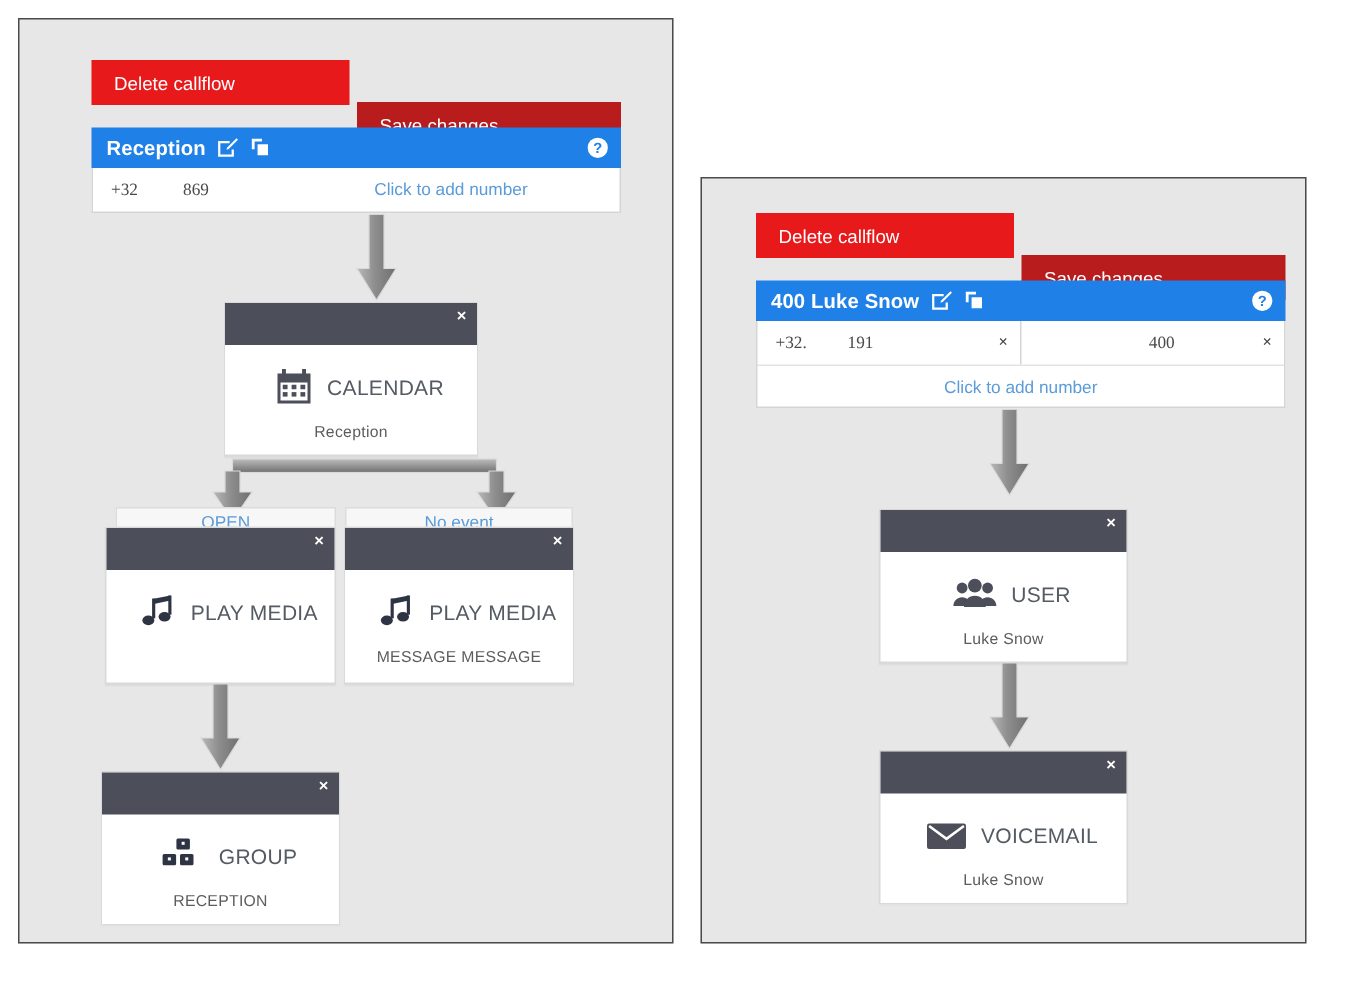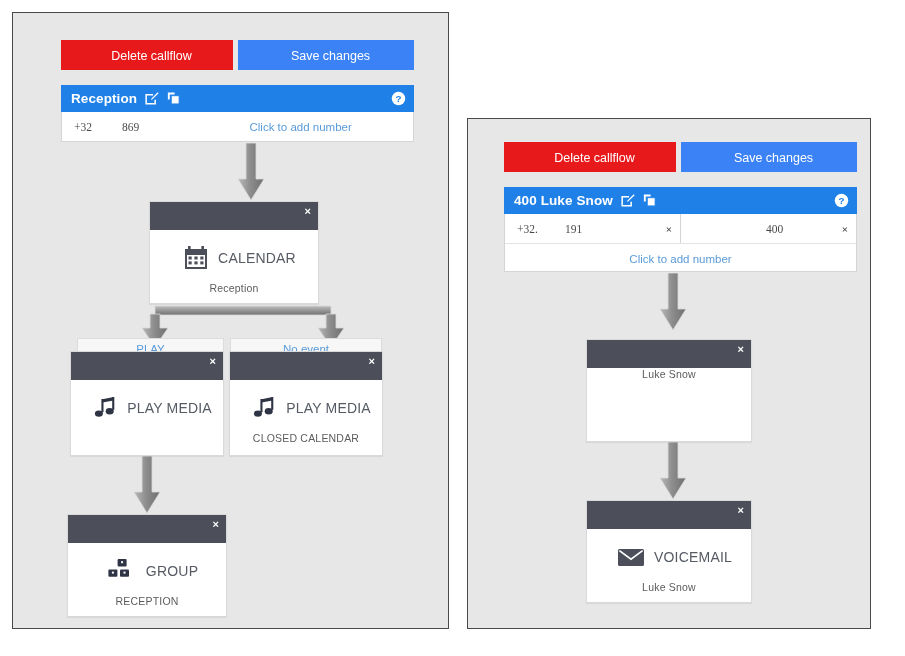--- a/index.html
+++ b/index.html
@@ -26,30 +26,30 @@
   #panel-left  { left: 12px;  top: 12px;  width: 437px; height: 617px; }
   #panel-right { left: 467px; top: 118px; width: 404px; height: 511px; }
 
   
   .btn {
     position: absolute;
     box-sizing: border-box;
     border: none;
     color: #ffffff;
     font-size: 12.5px;
-    text-align: center;
+    text-align: left;
     line-height: 30px;
     height: 30px;
     cursor: pointer;
     font-family: "Liberation Sans", sans-serif;
     white-space: nowrap;
     padding-left: 15px;
   }
   .btn-delete { background: #e8191b; }
-  .btn-save   { background: #3b82f6; }
+  .btn-save   { background: #b91c1c; margin-top: 28px; }
 
   
   #pl-delete { left: 48px;  top: 27px;  width: 172px; }
   #pl-save   { left: 225px; top: 27px;  width: 176px; }
   
   #pr-delete { left: 36px;  top: 23px;  width: 172px; }
   #pr-save   { left: 213px; top: 23px;  width: 176px; }
 
   
   .cf-header {
@@ -301,21 +301,21 @@
               <stop offset="45%" stop-color="#8e8e8e"></stop>
             <stop offset="100%" stop-color="#6f6f6f"></stop>
           </linearGradient>
         </defs>
         <rect x="22" y="2" width="176" height="9" fill="url(#gl2)" stroke="#d9d9d9" stroke-width="0.8"></rect>
         <path d="M17 10 h10 v14 h8 L22 43 L9 24 h8 Z" fill="url(#gl3)" stroke="#d9d9d9" stroke-width="0.8"></path>
         <path d="M193 10 h10 v14 h8 L198 43 L185 24 h8 Z" fill="url(#gl3)" stroke="#d9d9d9" stroke-width="0.8"></path>
       </svg>
     </div>
 
-    <div class="branch-label" style="left:64px; top:325px; width:147px;">PLAY</div>
+    <div class="branch-label" style="left:64px; top:325px; width:147px;">OPEN</div>
     <div class="branch-label" style="left:217px; top:325px; width:152px;">No event</div>
 
     <div class="node" style="left:57px; top:338px; width:154px; height:105px;">
       <div class="node-bar">
         <span class="node-x">×</span>
       </div>
       <div class="node-main">
         <span class="node-icon">
           <svg width="25" height="25" viewBox="0 0 25 25">
             <path d="M9.5 3.2 L20.6 1.0 v3.4 L9.5 6.6 Z" fill="#2e3444"></path>
@@ -338,21 +338,21 @@
           <svg width="25" height="25" viewBox="0 0 25 25">
             <path d="M9.5 3.2 L20.6 1.0 v3.4 L9.5 6.6 Z" fill="#2e3444"></path>
             <rect x="8.4" y="3.0" width="2.1" height="13.2" fill="#2e3444"></rect>
             <rect x="19.2" y="1.0" width="2.1" height="12.8" fill="#2e3444"></rect>
             <ellipse cx="5.9" cy="17.6" rx="4.0" ry="3.2" fill="#2e3444"></ellipse>
             <ellipse cx="16.7" cy="15.2" rx="4.0" ry="3.2" fill="#2e3444"></ellipse>
           </svg>
         </span>
         <span class="node-type">PLAY MEDIA</span>
       </div>
-      <div class="node-sub">CLOSED CALENDAR</div>
+      <div class="node-sub">MESSAGE MESSAGE</div>
     </div>
 
     <div class="arrow-v" style="left:117px; top:443px; height:58px;">
       <svg width="34" height="58" viewBox="0 0 34 58">
         <path d="M12 0 h10 v36 h8 L17 57 L4 36 h8 Z" fill="url(#gl1)" stroke="#d9d9d9" stroke-width="0.8"></path>
       </svg>
     </div>
 
     <div class="node" style="left:54px; top:501px; width:160px; height:103px;">
       <div class="node-bar">
@@ -428,20 +428,35 @@
     <div class="arrow-v" style="left:188px; top:154px; height:58px;">
       <svg width="34" height="58" viewBox="0 0 34 58">
         <path d="M12 0 h10 v36 h8 L17 57 L4 36 h8 Z" fill="url(#gl1)" stroke="#d9d9d9" stroke-width="0.8"></path>
       </svg>
     </div>
 
     <div class="node" style="left:118px; top:220px; width:166px; height:103px;">
       <div class="node-bar">
         <span class="node-x">×</span>
       </div>
+      <div class="node-main">
+        <span class="node-icon">
+          <svg width="30" height="24" viewBox="0 0 30 24">
+            <g fill="#4c4f59">
+              <circle cx="6.4" cy="8.0" r="3.6"></circle>
+              <path d="M0.6 20.0c0-3.4 2.6-5.8 5.8-5.8s5.8 2.4 5.8 5.8z"></path>
+              <circle cx="23.4" cy="8.0" r="3.6"></circle>
+              <path d="M17.6 20.0c0-3.4 2.6-5.8 5.8-5.8s5.8 2.4 5.8 5.8z"></path>
+              <circle cx="14.9" cy="6.4" r="4.6"></circle>
+              <path d="M7.6 20.6c0-4.2 3.3-7.4 7.3-7.4s7.3 3.2 7.3 7.4z"></path>
+            </g>
+          </svg>
+        </span>
+        <span class="node-type">USER</span>
+      </div>
       <div class="node-sub">Luke Snow</div>
     </div>
 
     <div class="arrow-v" style="left:188px; top:323px; height:58px;">
       <svg width="34" height="58" viewBox="0 0 34 58">
         <path d="M12 0 h10 v36 h8 L17 57 L4 36 h8 Z" fill="url(#gl1)" stroke="#d9d9d9" stroke-width="0.8"></path>
       </svg>
     </div>
 
     <div class="node" style="left:118px; top:381px; width:166px; height:103px;">

